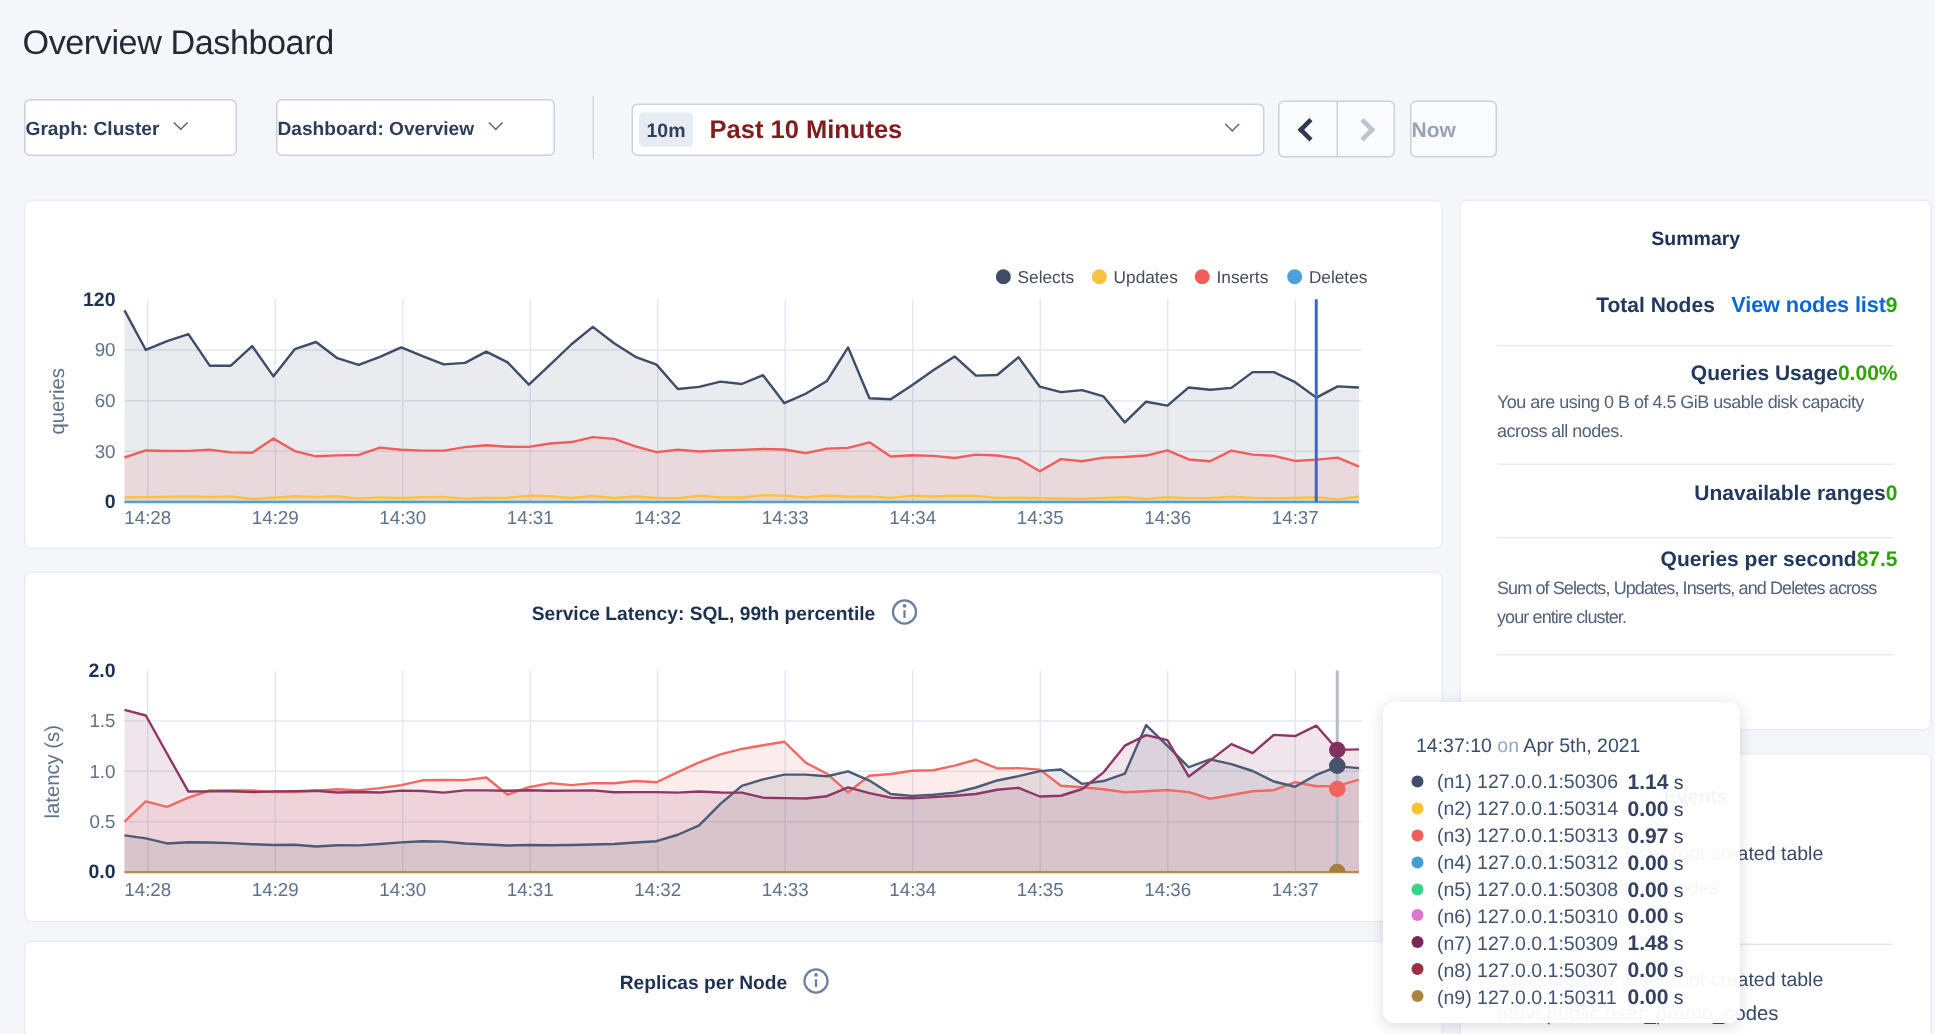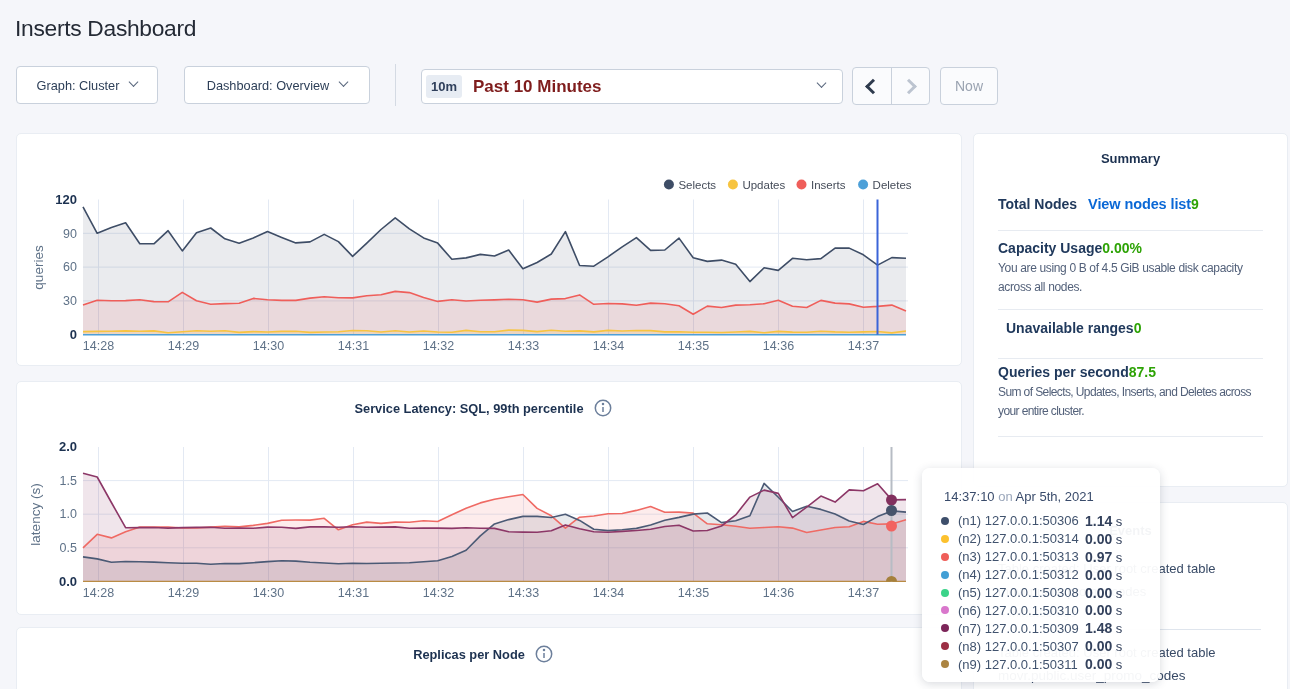--- a/index.html
+++ b/index.html
@@ -1,37 +1,37 @@
 <!DOCTYPE html>
 <html><head><meta charset="utf-8"><style>
 * { margin:0; padding:0; box-sizing:border-box; }
 html,body { width:1290px; height:689px; overflow:hidden; background:#f5f6fa;
   font-family:"Liberation Sans", sans-serif; }
 .abs { position:absolute; }
 .card { position:absolute; background:#fff; border:1px solid #e9edf3; border-radius:5px; }
 h1 { position:absolute; left:15px; top:14.5px; font-size:22.8px; font-weight:400; color:#242a35; letter-spacing:-0.3px;}
 .btn { position:absolute; background:#fff; border:1px solid #c9d1dc; border-radius:4px;
-  color:#2c3e57; font-size:12.75px; font-weight:400; display:flex; align-items:center; justify-content:center; }
+  color:#2c3e57; font-size:12.75px; font-weight:700; display:flex; align-items:center; justify-content:flex-start; }
 .caret { display:inline-block; width:7px; height:7px; border-right:1.8px solid #59677d; border-bottom:1.8px solid #59677d; transform:rotate(45deg) translate(-2.5px,-2.5px); margin-left:11px;}
 .ctitle { position:absolute; top:17px; left:0; width:100%; display:flex; justify-content:center; align-items:center; font-size:12.8px; font-weight:700; color:#1c3150; transform:translateX(-6px);}
 .ctitle svg { margin-left:10px; }
 .rot { position:absolute; transform:rotate(-90deg); font-size:13.5px; color:#5f7288; white-space:nowrap; text-align:center;}
 .sum-label { font-weight:700; color:#20395c; font-size:14px; }
 .green { color:#2da305; font-weight:700; font-size:14px; }
 .sum-desc { color:#53617a; font-size:12px; line-height:18.7px; letter-spacing:-0.35px; }
 .divider { left:24px; right:24px; height:1px; background:#e7ebf1; }
-.rowflex { display:flex; justify-content:flex-start; align-items:baseline; }
+.rowflex { display:flex; justify-content:flex-end; align-items:baseline; }
 .trow { display:flex; align-items:center; height:17.9px; font-size:13px; color:#41536e; white-space:nowrap;}
 .tdot { width:8px; height:8px; border-radius:50%; margin-right:9px; flex:none; }
 .tlabel { width:127px; flex:none; }
 .tval b { color:#33415c; font-weight:700; font-size:14px; }
 .tval { color:#33415c; }
 .ev { left:24px; color:#384a66; font-size:13px; white-space:nowrap; }
 </style></head><body>
-<h1>Inserts Dashboard</h1>
+<h1>Overview Dashboard</h1>
 
 <div class="btn" style="left:16px; top:66px; width:142px; height:38px;">Graph: Cluster<span class="caret"></span></div>
 <div class="btn" style="left:184px; top:66px; width:186px; height:38px;">Dashboard: Overview<span class="caret"></span></div>
 <div class="abs" style="left:395px; top:64px; width:1px; height:42px; background:#d4dae3;"></div>
 <div class="btn" style="left:421px; top:69px; width:422px; height:35px; font-weight:400; justify-content:flex-start; padding:0 3px;">
   <span style="background:#e7ecf3; color:#30405c; font-weight:700; font-size:13px; padding:4px 5px; border-radius:3px; margin-left:1px;">10m</span>
   <span style="margin-left:11px; font-weight:700; font-size:17px; color:#7f1d1d;">Past 10 Minutes</span>
   <span class="caret" style="position:absolute; right:17px;"></span>
 </div>
 <div class="abs" style="left:852px; top:67px; width:78px; height:38px; border:1px solid #c9d1dc; border-radius:4px; background:#fafbfd; display:flex;">
@@ -158,21 +158,21 @@
 </div>
 
 <div class="card" style="left:973px; top:133px; width:315px; height:354px;">
 <div class="abs" style="top:17px; width:100%; text-align:center; font-size:13px; font-weight:700; color:#1c3150;">Summary</div>
     <div class="abs rowflex" style="left:24px; right:22px; top:60.8px;">
       <span><span class="sum-label">Total Nodes</span><span style="color:#0a68d6; font-weight:700; font-size:14.5px; margin-left:11px; letter-spacing:-0.1px;">View nodes list</span></span>
       <span class="green">9</span>
     </div>
     <div class="abs divider" style="top:95.5px;"></div>
     <div class="abs rowflex" style="left:24px; right:22px; top:106.1px;">
-      <span class="sum-label">Capacity Usage</span>
+      <span class="sum-label">Queries Usage</span>
       <span class="green">0.00%</span>
     </div>
     <div class="abs sum-desc" style="left:24px; top:125.2px;">You are using 0 B of 4.5 GiB usable disk capacity<br>across all nodes.</div>
     <div class="abs divider" style="top:175px;"></div>
     <div class="abs rowflex" style="left:32px; right:22px; top:186.4px;">
       <span class="sum-label">Unavailable ranges</span>
       <span class="green">0</span>
     </div>
     <div class="abs divider" style="top:223.5px;"></div>
     <div class="abs rowflex" style="left:24px; right:22px; top:230.1px;">

